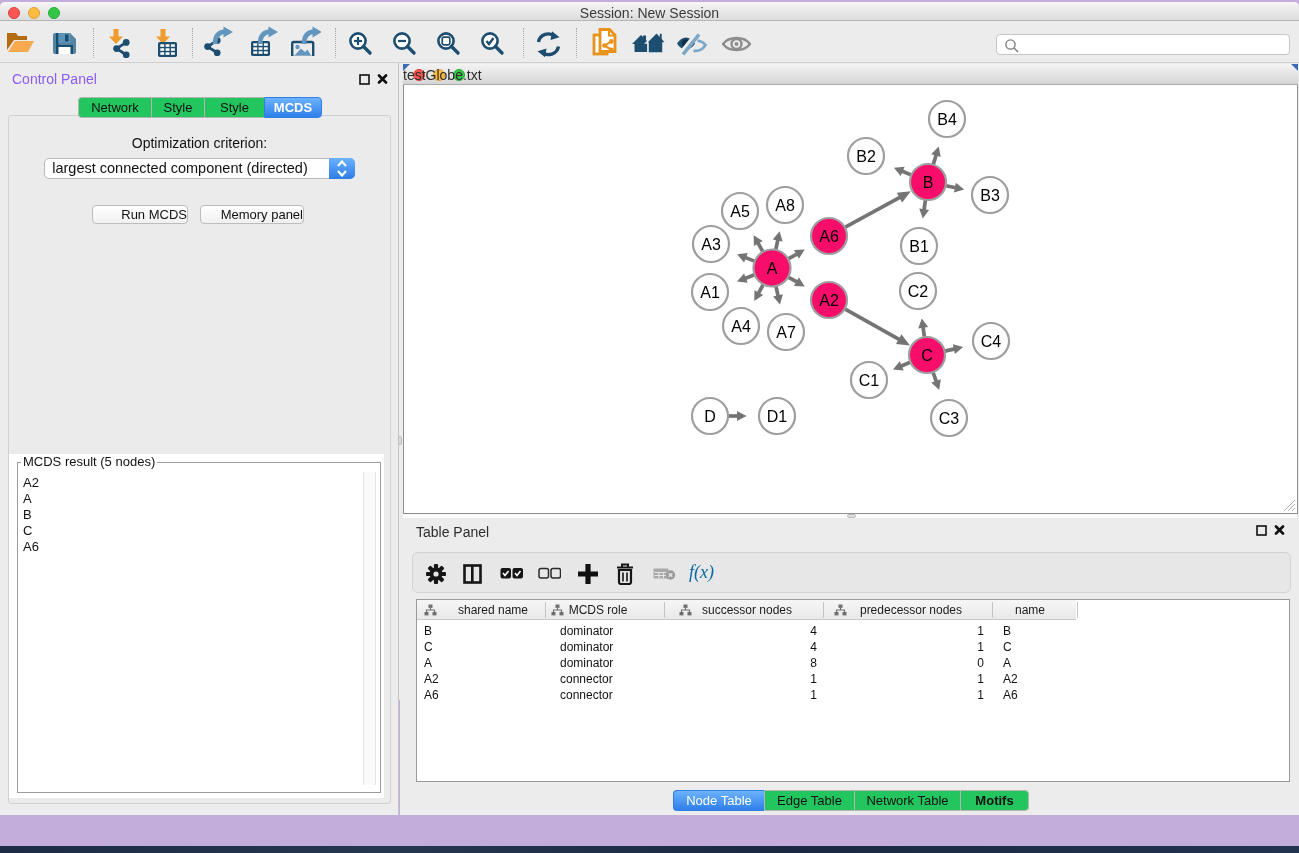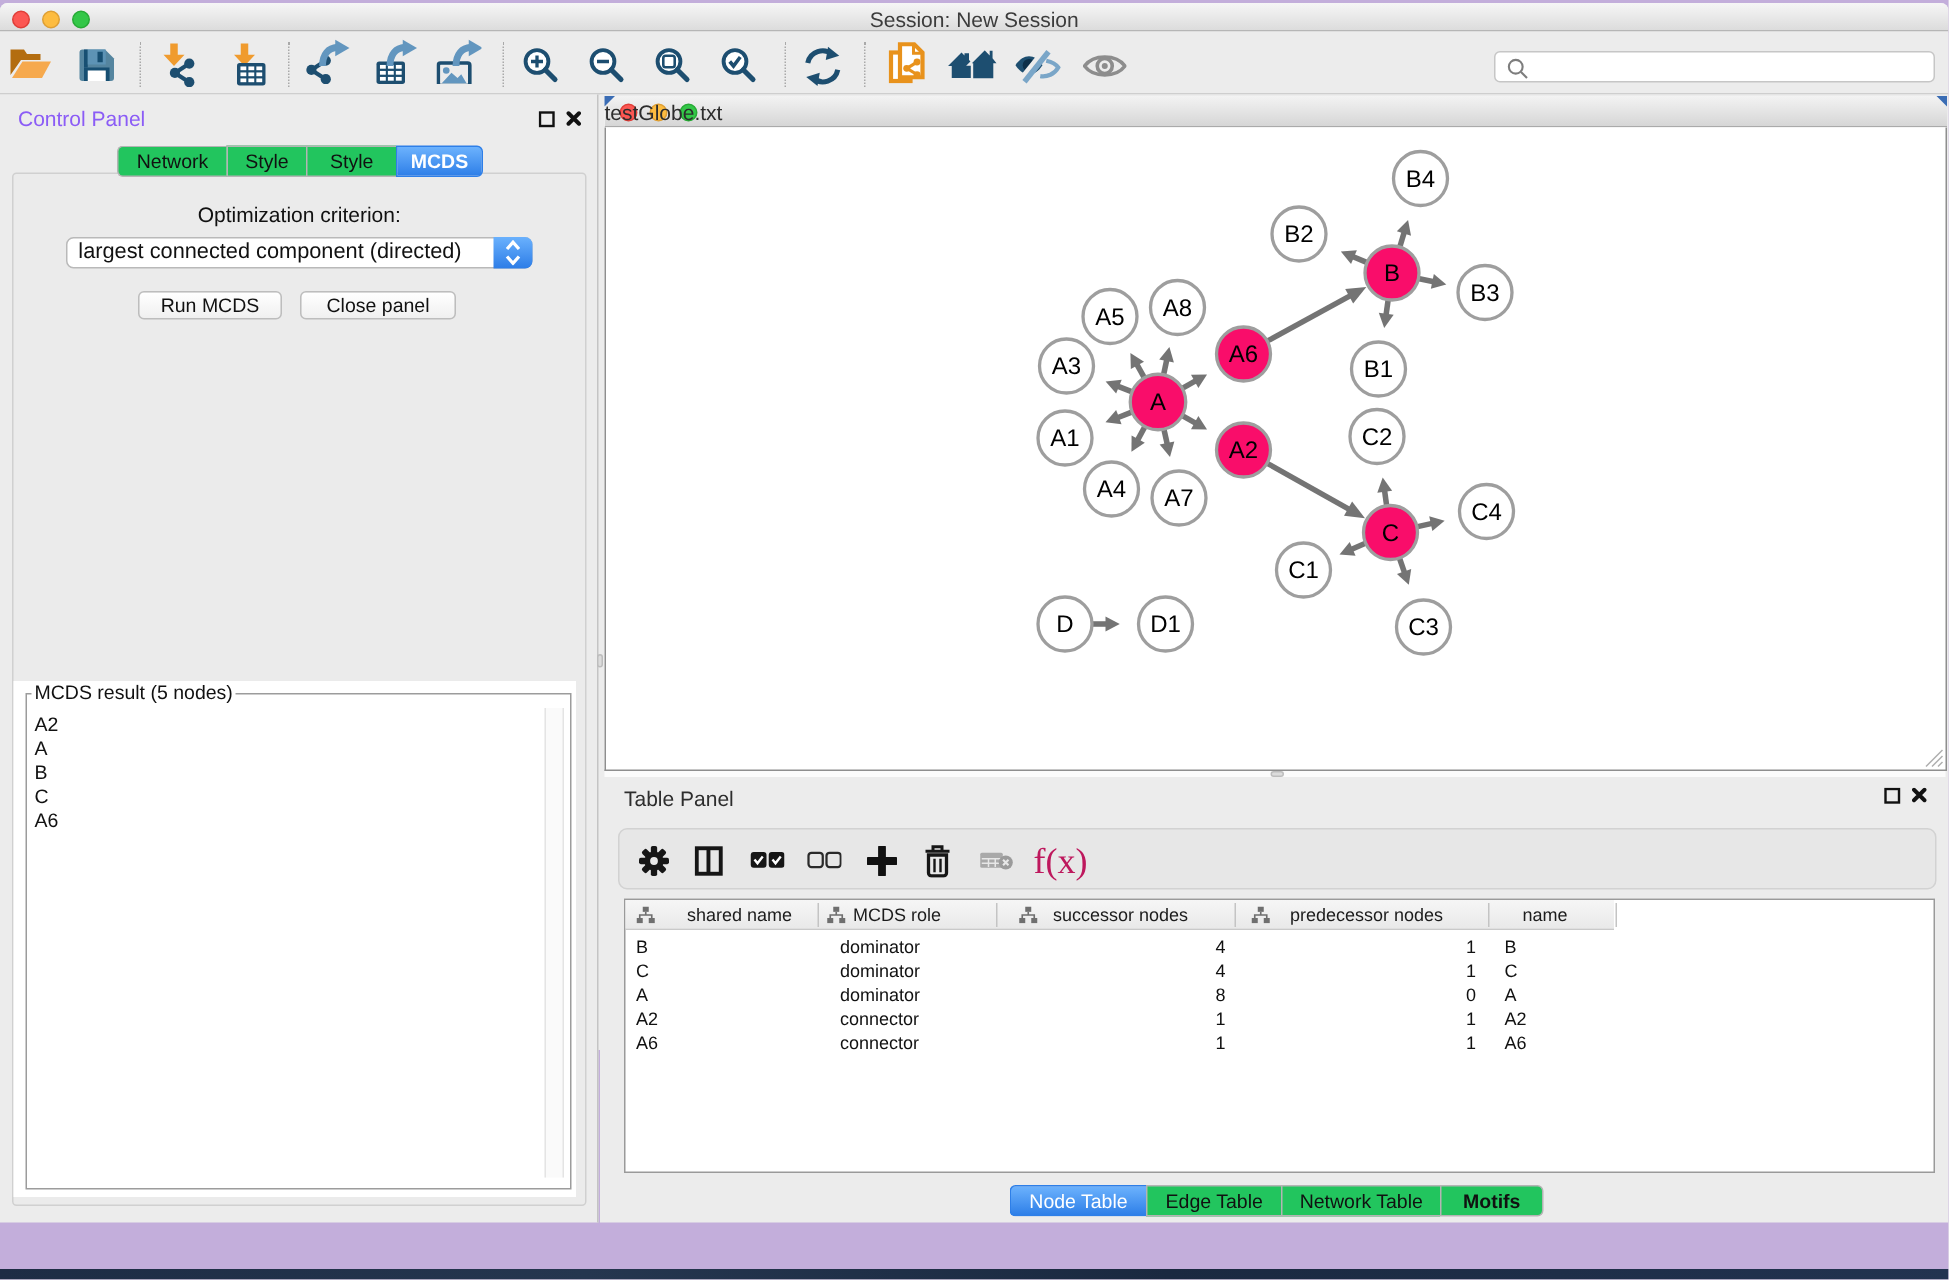--- a/index.html
+++ b/index.html
@@ -28,21 +28,21 @@
 #cp-title { position:absolute; left:12px; top:8px; font-size:14px; color:#8b5cf6; }
 #cp-inner { position:absolute; left:8px; top:52px; width:383px; height:689px; background:#ebebeb; border:1px solid #d0d0d0; border-radius:3px; }
 #tabs { position:absolute; left:78px; top:34px; height:21px; display:flex; }
 .tab { height:21px; line-height:20px; font-size:13px; color:#111; background:#22c55e; border:1px solid #b4b4b4; border-right:none; text-align:center; }
 .tab:first-child { border-radius:4px 0 0 4px; }
 .tab.last { border-radius:0 4px 4px 0; border-right:1px solid #b4b4b4;font-weight:bold; }
 .tab.sel { background:linear-gradient(#6cb2fd,#2e7fe8); color:#fff; border-color:#2e7fe8; }
 #optlabel { position:absolute; left:0; top:72px; width:399px; text-align:center; font-size:14px; color:#111; }
 #dropdown { position:absolute; left:44px; top:95px; width:311px; height:21px; background:#fff; border:1px solid #b9b9b9; border-radius:5px; font-size:13px; color:#111; text-align:center; line-height:19px; padding-right:39px; font-size:14.5px; }
 #ddcap { position:absolute; right:-1px; top:-1px; width:26px; height:21px; background:linear-gradient(#6ab1fd,#2d7de7); border-radius:0 5px 5px 0; }
-.btn { position:absolute; top:131px; height:19px; background:linear-gradient(#ffffff,#f0f0f0); border:1px solid #bdbdbd; border-radius:4px; font-size:13px; color:#111; text-align:center; line-height:17px; }
+.btn { position:absolute; top:142px; height:19px; background:linear-gradient(#ffffff,#f0f0f0); border:1px solid #bdbdbd; border-radius:4px; font-size:13px; color:#111; text-align:right; line-height:17px; }
 #btn1 { left:92px; width:96px; }
 #btn2 { left:200px; width:104px; }
 #mcds-wrap { position:absolute; left:9px; top:391px; width:375px; height:344px; background:#fff; }
 #mcds-box { position:absolute; left:8px; top:8px; width:364px; height:331px; border:1px solid #9c9c9c; }
 #mcds-legend { position:absolute; left:12px; top:0px; background:#fff; padding:0 2px; font-size:13px; color:#111; }
 #mcds-sb { position:absolute; right:4px; top:9px; width:13px; height:313px; background:#fafafa; border-left:1px solid #e4e4e4; border-right:1px solid #e4e4e4; }
 .mitem { position:absolute; left:5px; font-size:13px; color:#111; }
 
 
 #desktop { position:absolute; left:400px; top:61px; width:899px; height:457px; background:#ececec; }
@@ -246,21 +246,21 @@
     <div id="optlabel">Optimization criterion:</div>
     <div id="dropdown">largest connected component (directed)
       <div id="ddcap">
           <svg style="position:absolute;left:6px;top:2px;" width="14" height="17" viewBox="0 0 14 17">
             <path d="M3,6 L7,1.5 L11,6" stroke="#fff" stroke-width="2.2" fill="none"></path>
             <path d="M3,11 L7,15.5 L11,11" stroke="#fff" stroke-width="2.2" fill="none"></path>
           </svg>
         </div>
     </div>
     <div class="btn" id="btn1">Run MCDS</div>
-    <div class="btn" id="btn2">Close panel</div>
+    <div class="btn" id="btn2">Memory panel</div>
     <div id="mcds-wrap">
       <div id="mcds-box">
         <div id="mcds-sb"></div>
         <div class="mitem" style="top:12px;">A2</div>
         <div class="mitem" style="top:28px;">A</div>
         <div class="mitem" style="top:44px;">B</div>
         <div class="mitem" style="top:60px;">C</div>
         <div class="mitem" style="top:76px;">A6</div>
       </div>
       <div id="mcds-legend">MCDS result (5 nodes)</div>
@@ -414,21 +414,21 @@
         </svg>
         <svg style="position:absolute;left:240px;top:15px;" width="23" height="12" viewBox="0 0 23 12">
           <rect x="0.5" y="0.5" width="15" height="10" rx="1" fill="#a9a9a9"></rect>
           <rect x="1.5" y="4" width="13" height="1" fill="#e7e7e7"></rect>
           <rect x="1.5" y="7" width="13" height="1" fill="#e7e7e7"></rect>
           <rect x="5.5" y="4" width="1" height="6" fill="#e7e7e7"></rect>
           <rect x="10" y="4" width="1" height="6" fill="#e7e7e7"></rect>
           <circle cx="17.5" cy="7" r="4.7" fill="#9b9b9b"></circle>
           <path d="M15.7,5.2 l3.6,3.6 M19.3,5.2 l-3.6,3.6" stroke="#e7e7e7" stroke-width="1.4"></path>
         </svg>
-        <span style="position:absolute;left:276px;top:9px;font-family:'Liberation Serif',serif;font-size:24px;color:#be185d;">f(x)</span>
+        <span style="position:absolute;left:276px;top:9px;font-family:'Liberation Serif',serif;font-style:italic;font-size:18px;color:#0369a1;">f(x)</span>
     </div>
     <div id="tbl">
       <div id="tbl-head">
         <div class="hsep" style="left:128px;"></div>
           <div class="hsep" style="left:247px;"></div>
           <div class="hsep" style="left:406px;"></div>
           <div class="hsep" style="left:575px;"></div>
           <div class="hsep" style="left:660px;"></div>
           <svg class="abs" style="left:7px;top:4px;" width="13" height="12" viewBox="0 0 13 12">
             <rect x="4.5" y="0.5" width="4" height="3.4" fill="#6f6f6f"></rect>

